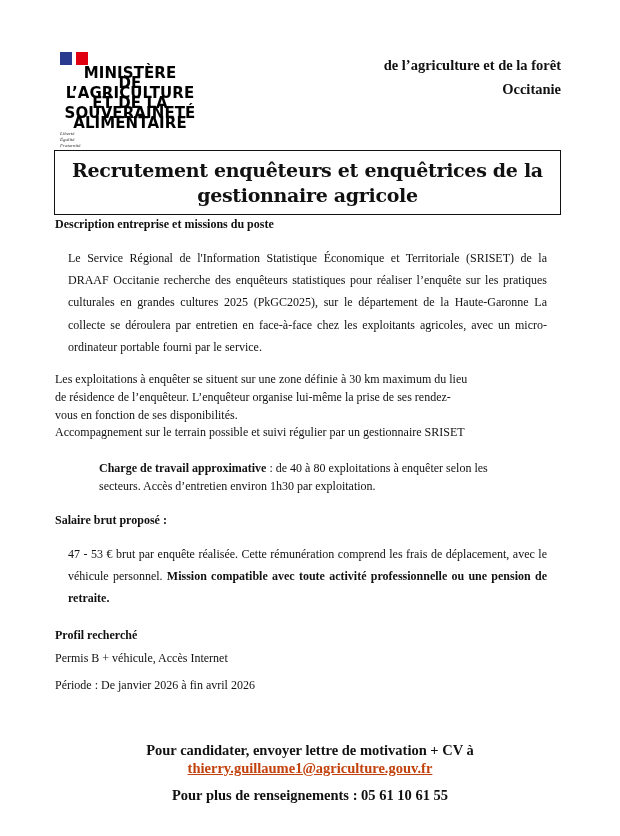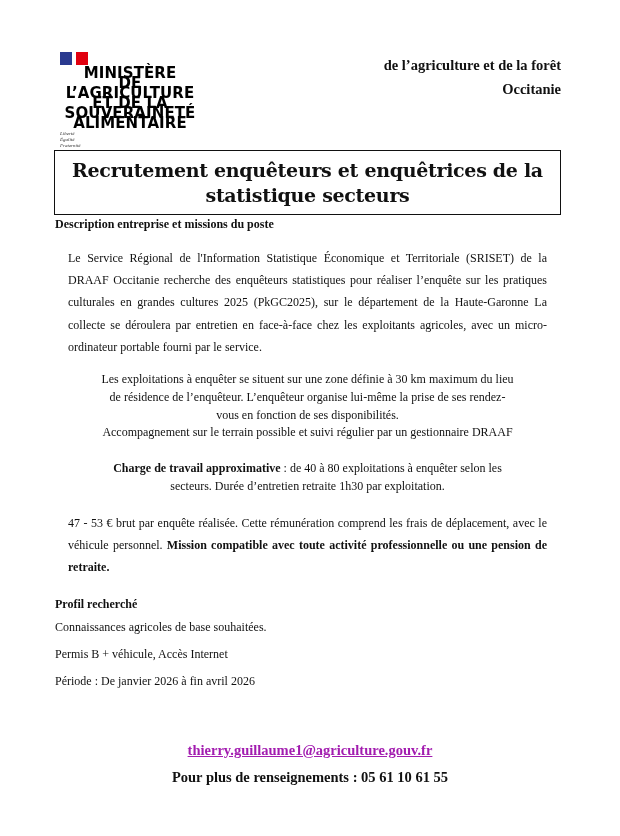--- a/index.html
+++ b/index.html
@@ -13,29 +13,29 @@
     .flag .w { flex: 0.35; background: #ffffff; }
     .flag .r { flex: 1.1; background: #e1000f; }
     .ministry { font-family: "DejaVu Sans", sans-serif; font-weight: bold; font-size: 15px; line-height: 10px; letter-spacing: 0.1px; color: #000; text-transform: uppercase; text-align: center; }
     .motto { font-family: "Liberation Serif", serif; font-style: italic; font-size: 5px; line-height: 6px; color: #333; margin-top: 3px; }
     .direction { position: absolute; right: 59px; top: 53px; text-align: right; font-weight: bold; font-size: 14.5px; line-height: 24px; }
     .title-box { position: absolute; left: 54px; top: 150px; width: 505px; height: 63px; border: 1.5px solid #111; display: flex; align-items: center; justify-content: center; text-align: center; }
     .title-box h1 { margin: 0; font-family: "DejaVu Serif", serif; font-weight: bold; font-size: 19px; line-height: 25px; letter-spacing: -0.3px; }
     .content { position: absolute; left: 55px; top: 214px; width: 505px; font-size: 12px; }
     .h { font-weight: bold; line-height: 20px; margin: 0; }
     .just { text-align: justify; line-height: 22.2px; margin: 13px; }
-    .block { line-height: 17.8px; margin: 0; text-align: center; }
+    .block { line-height: 17.8px; margin: 0; }
     .gap10 { margin-top: 10px; }
-    .gap18 { margin-top: 18px; }
+    .gap18 { margin-top: 18px; margin-left: 44px; }
     .gap16 { margin-top: 16px; }
     .line-sp { line-height: 27px; margin: 0; }
     b { font-weight: bold; }
     .footer { position: absolute; left: 0; width: 620px; top: 741px; text-align: center; font-weight: bold; font-size: 14.5px; }
     .footer .l1 { line-height: 18px; }
-    .footer a { color: #a21caf; text-decoration: underline; font-weight: bold; }
+    .footer a { color: #c2410c; text-decoration: underline; font-weight: bold; }
     .footer .l3 { margin-top: 8px; line-height: 20px; }
   </style>
 </head>
 <body>
 
 <div class="logo">
   <div class="flag">
     <span class="b"></span>
     <span class="w"></span>
     <span class="r"></span>
@@ -54,48 +54,49 @@
 </div>
 
 <div class="direction">
   <div>de l’agriculture et de la forêt</div>
   <div>Occitanie</div>
 </div>
 
 <div class="title-box">
   <h1>
     <span>Recrutement enquêteurs et enquêtrices de la</span><br>
-    <span>statistique secteurs</span>
+    <span>gestionnaire agricole</span>
   </h1>
 </div>
 
 <div class="content">
   <p class="h">Description entreprise et missions du poste</p>
   <p class="just">Le Service Régional de l'Information Statistique Économique et Territoriale (SRISET) de la DRAAF Occitanie recherche des enquêteurs statistiques pour réaliser l’enquête sur les pratiques culturales en grandes cultures 2025 (PkGC2025), sur le département de la Haute-Garonne La collecte se déroulera par entretien en face-à-face chez les exploitants agricoles, avec un micro-ordinateur portable fourni par le service.</p>
 
   <div class="gap10">
     <p class="block">Les exploitations à enquêter se situent sur une zone définie à 30 km maximum du lieu</p>
     <p class="block">de résidence de l’enquêteur. L’enquêteur organise lui-même la prise de ses rendez-</p>
     <p class="block">vous en fonction de ses disponibilités.</p>
-    <p class="block">Accompagnement sur le terrain possible et suivi régulier par un gestionnaire DRAAF</p>
+    <p class="block">Accompagnement sur le terrain possible et suivi régulier par un gestionnaire SRISET</p>
   </div>
 
   <div class="gap18">
     <p class="block"><b>Charge de travail approximative</b><span> : de 40 à 80 exploitations à enquêter selon les</span></p>
-    <p class="block">secteurs. Durée d’entretien retraite 1h30 par exploitation.</p>
+    <p class="block">secteurs. Accès d’entretien environ 1h30 par exploitation.</p>
   </div>
 
   <div class="gap16">
+    <p class="block h">Salaire brut proposé :</p>
     <p class="just"><span>47 - 53 € brut par enquête réalisée. Cette rémunération comprend les frais de déplacement, avec le véhicule personnel. </span><b>Mission compatible avec toute activité professionnelle ou une pension de retraite.</b></p>
   </div>
 
   <div class="gap16">
     <p class="h">Profil recherché</p>
-    <p class="line-sp">Connaissances agricoles de base souhaitées.</p>
     <p class="line-sp">Permis B + véhicule, Accès Internet</p>
     <p class="line-sp">Période :  De janvier 2026 à fin avril 2026</p>
   </div>
 </div>
 
 <div class="footer">
+  <div class="l1">Pour candidater,  envoyer lettre de motivation + CV à</div>
   <div class="l1"><a href="mailto:thierry.guillaume1@agriculture.gouv.fr">thierry.guillaume1@agriculture.gouv.fr</a></div>
   <div class="l3">Pour plus de renseignements : 05 61 10 61 55</div>
 </div>
 
 </body></html>

